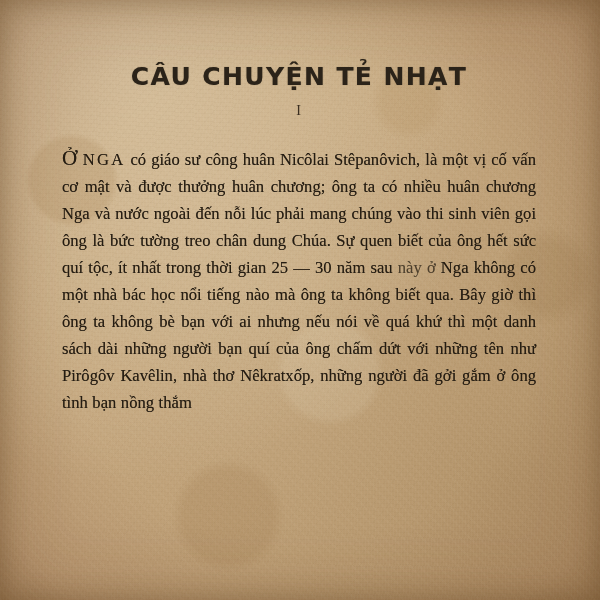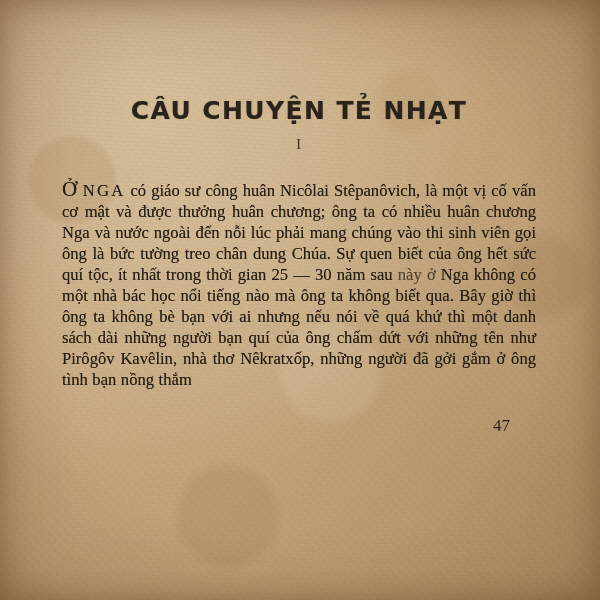--- a/index.html
+++ b/index.html
@@ -57,21 +57,21 @@
     pointer-events: none;
     box-shadow:
       inset 0 0 26px rgba(95,65,30,0.40),
       inset 0 0 70px rgba(95,65,30,0.22);
   }
 
   #content {
     position: relative;
     z-index: 3;
     box-sizing: border-box;
-    padding: 96px 64px 30px 62px;
+    padding: 62px 64px 30px 62px;
     color: #2a2118;
   }
 
   .title {
     text-align: center;
     font-family: "DejaVu Sans", sans-serif;
     font-size: 25px;
     letter-spacing: 1.4px;
     color: #2b2319;
     text-shadow: 0 0 1px rgba(40,30,15,0.40);
@@ -94,21 +94,21 @@
     font-family: "Liberation Serif", serif;
     font-size: 14px;
     letter-spacing: 1px;
     color: #3a2e20;
     margin: 0 0 26px 0;
   }
 
   .body {
     font-family: "Liberation Serif", serif;
     font-size: 16.6px;
-    line-height: 21px;
+    line-height: 27px;
     text-align: justify;
     text-justify: inter-word;
     color: #241c12;
     text-shadow: 0 0 0.6px rgba(35,25,12,0.55);
     word-spacing: 0.4px;
   }
   .body .dropcap {
     font-size: 21px;
     letter-spacing: 0.5px;
   }
@@ -134,17 +134,16 @@
 <div id="page">
   <div id="grain"></div>
   <div id="blotch"></div>
 
   <div id="content">
     <h1 class="title">CÂU CHUYỆN TẺ NHẠT</h1>
     <div class="section-num">I</div>
 
     <p class="body"><span class="dropcap">Ở</span> <span class="spaced">NGA</span> <span>có giáo sư công huân Nicôlai Stêpanôvich, là một vị cố vấn cơ mật và được thưởng huân chương; ông ta có nhiều huân chương Nga và nước ngoài đến nỗi lúc phải mang chúng vào thi sinh viên gọi ông là bức tường treo chân dung Chúa. Sự quen biết của ông hết sức quí tộc, ít nhất trong thời gian 25 — 30 năm sau</span> <span class="faded">này ở</span> <span>Nga không có một nhà bác học nổi tiếng nào mà ông ta không biết qua. Bây giờ thì ông ta không bè bạn với ai nhưng nếu nói về quá khứ thì một danh sách dài những người bạn quí của ông chấm dứt với những tên như Pirôgôv Kavêlin, nhà thơ Nêkratxốp, những người đã gởi gắm ở ông tình bạn nồng thắm</span></p>
 
-    <div class="folio">47</div>
   </div>
 
   <div id="vignette"></div>
 </div>
 
 </body></html>

